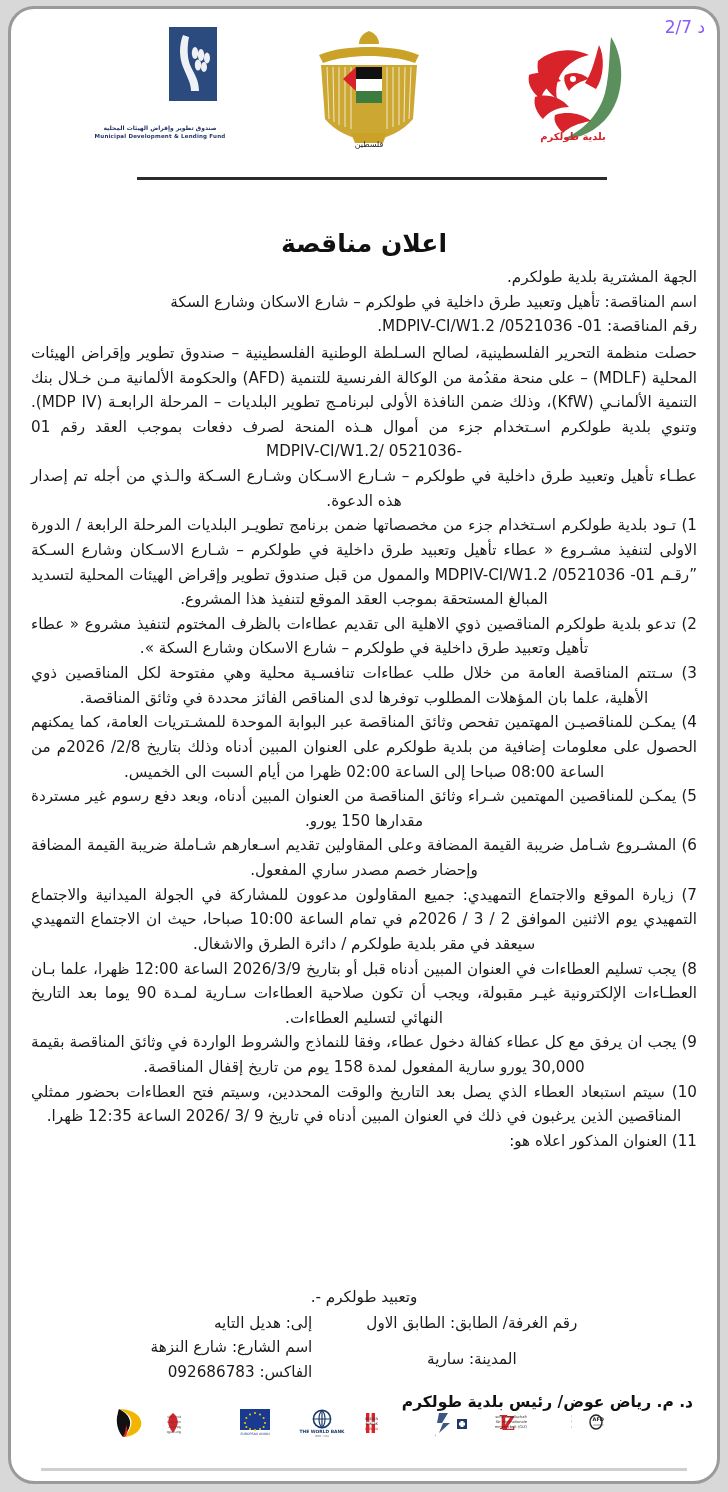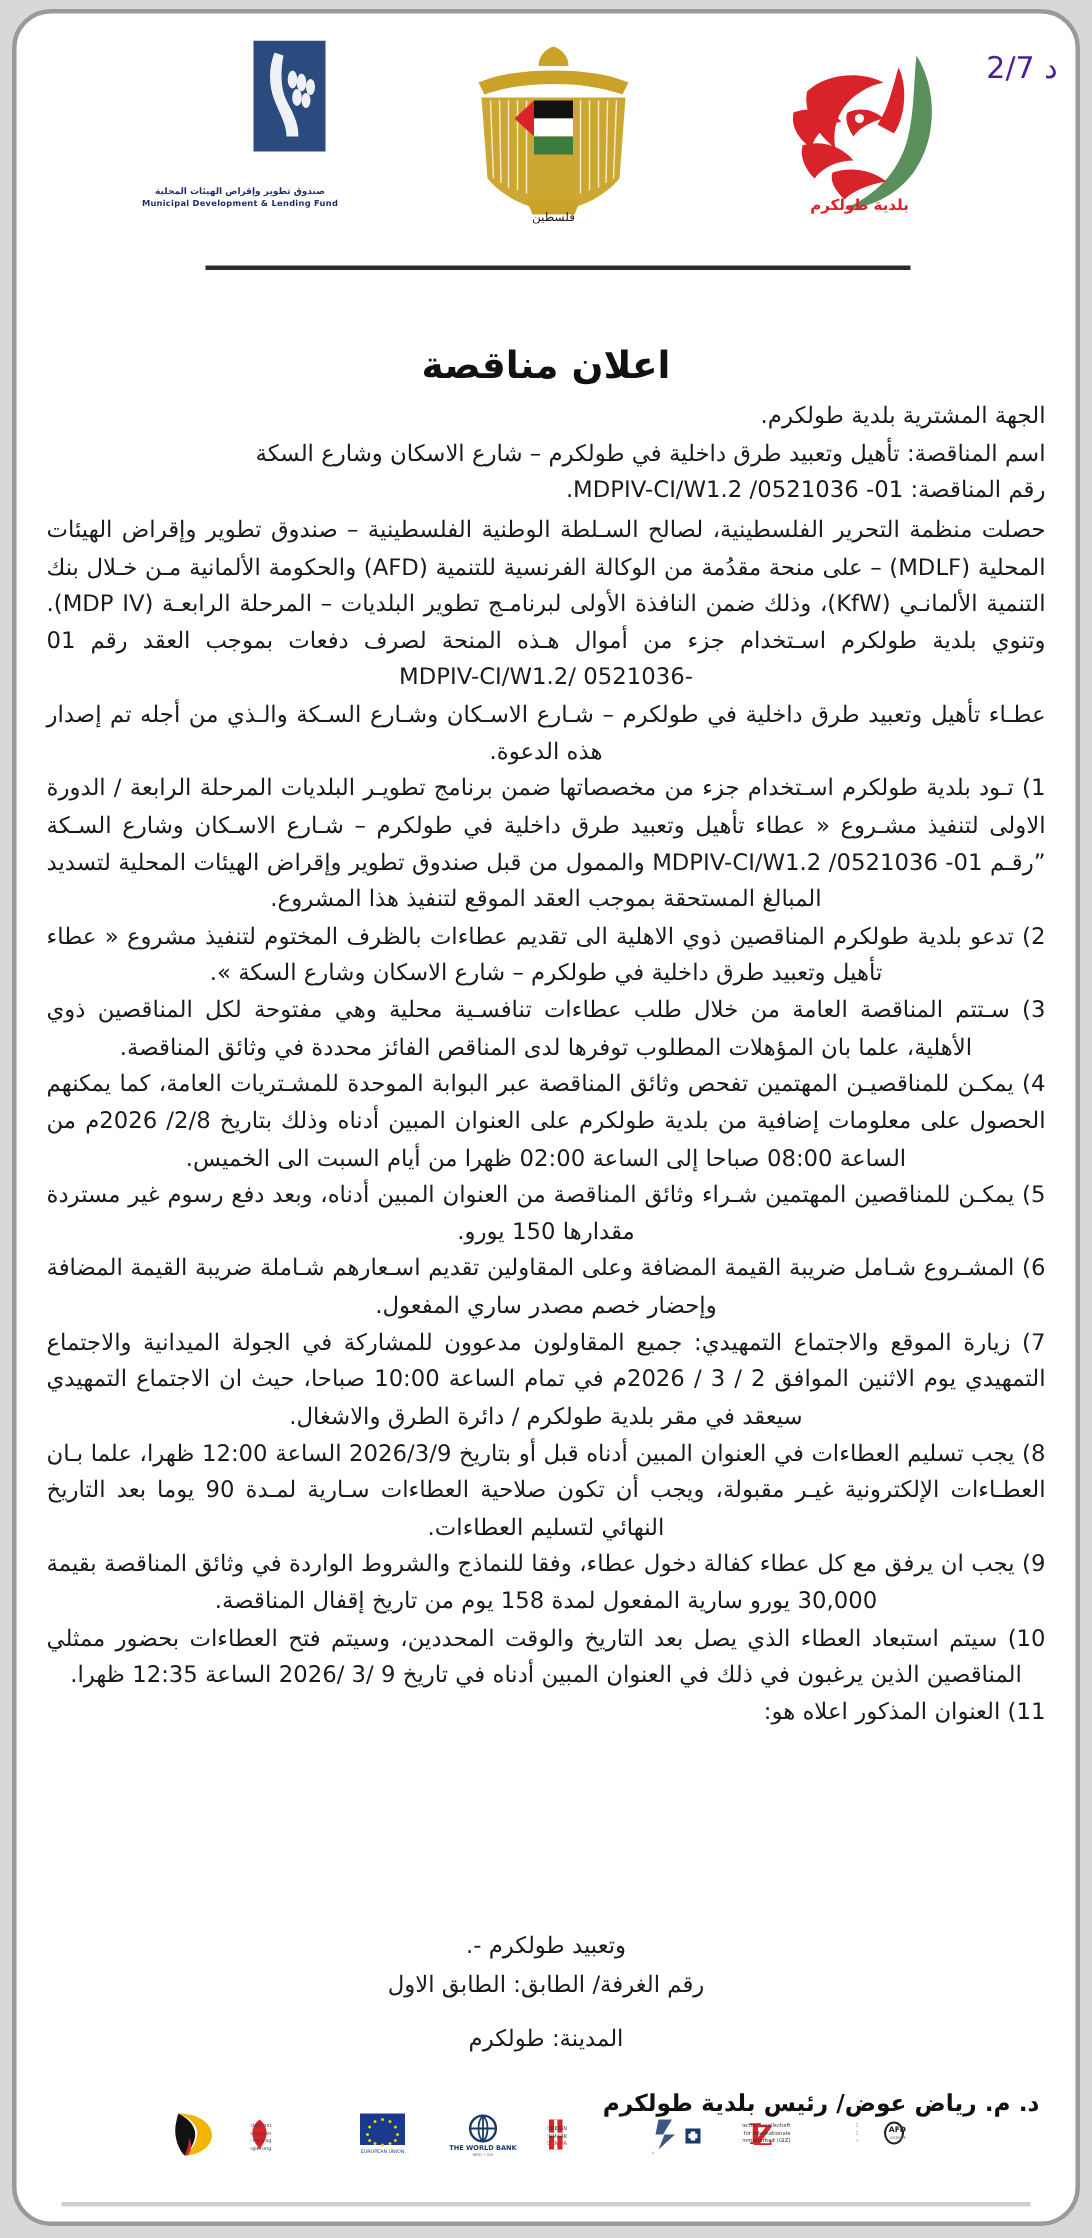--- a/index.html
+++ b/index.html
@@ -14,22 +14,22 @@
     position:absolute;left:8px;top:6px;
     width:712px;height:1478px;
     background:#ffffff;
     border:3px solid #9a9a9a;
     border-radius:26px;
     box-sizing:border-box;
     overflow:hidden;
   }
   
   .page-num{
-    position:absolute;top:24px;right:12px;
-    font-size:20px;color:#4c1d95;direction:rtl;
+    position:absolute;top:8px;right:12px;
+    font-size:17px;color:#8b5cf6;direction:rtl;
     letter-spacing:.5px;
   }
   
   .logo-row{
     position:absolute;top:18px;left:0;right:0;
     height:140px;
     display:flex;align-items:flex-start;justify-content:center;
     gap:86px;
   }
   .logo{position:relative;display:flex;flex-direction:column;align-items:flex-start;}
@@ -171,21 +171,26 @@
     <p class="item"><span>9)</span> <span>يجب ان يرفق مع كل عطاء كفالة دخول عطاء، وفقا للنماذج والشروط الواردة في وثائق المناقصة بقيمة 30,000 يورو سارية المفعول لمدة 158 يوم من تاريخ إقفال المناقصة.</span></p>
     <p class="item"><span>10)</span> <span>سيتم استبعاد العطاء الذي يصل بعد التاريخ والوقت المحددين، وسيتم فتح العطاءات بحضور ممثلي المناقصين الذين يرغبون في ذلك في العنوان المبين أدناه في تاريخ 9 /3 /2026 الساعة 12:35 ظهرا.</span></p>
     <p class="item" style="text-align-last:right"><span>11)</span> <span>العنوان المذكور اعلاه هو:</span></p>
   </div>
 
   <div class="addr">
     <div class="line1">وتعبيد طولكرم -.</div>
     <div class="addr-grid">
       <div class="addr-col left">
         <span>رقم الغرفة/ الطابق: الطابق الاول</span>
-        <span>المدينة: طولكرم</span>
+        <span>المدينة: سارية</span>
+      </div>
+      <div class="addr-col right">
+        <span>إلى: هديل التايه</span>
+        <span>اسم الشارع: شارع النزهة</span>
+        <span>الفاكس: 092686783</span>
       </div>
     </div>
   </div>
 
   <div class="sig">د. م. رياض عوض/  رئيس بلدية طولكرم</div>
 
   <div class="footer">
     <div class="fl">
       <svg width="44" height="26" viewBox="0 0 44 26" aria-hidden="true">
         <text x="1" y="8" font-size="3.4" fill="#333" font-family="DejaVu Sans">RÉPUBLIQUE</text>

